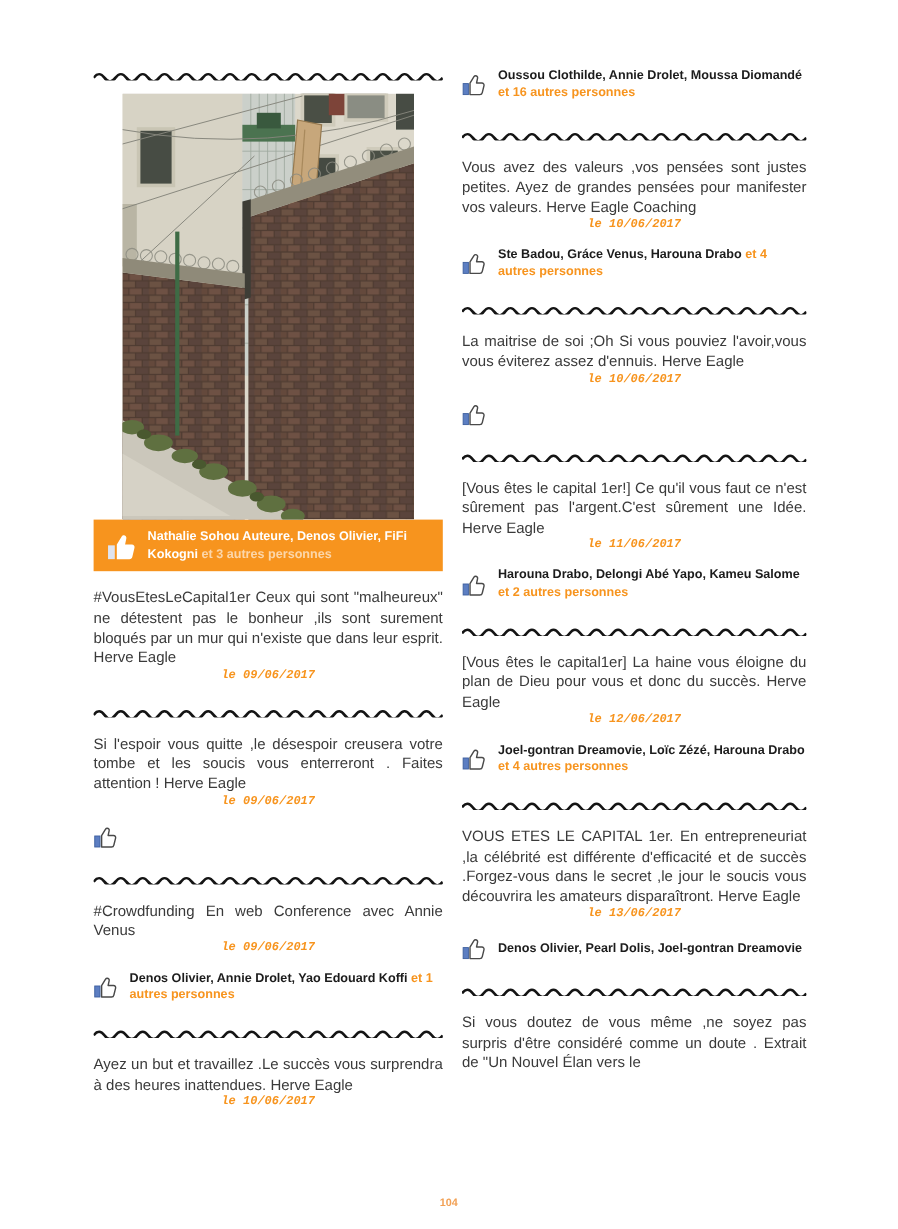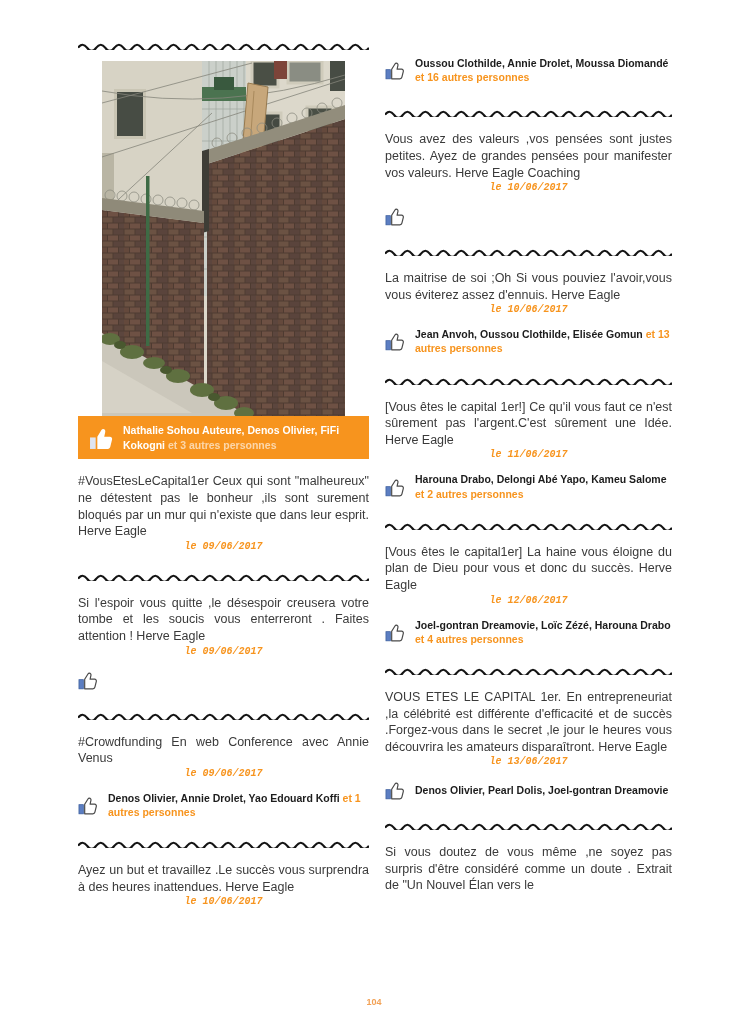--- a/index.html
+++ b/index.html
@@ -1,21 +1,21 @@
 <!DOCTYPE html>
 <html style="--accent_orange: #F7941E; --caption_bg: #F7941E; --body_text: #3A3A3A; --name_text: #1C1C1C; --wave_color: #141414; --page_number_color: #F2A155; --like_cuff_blue: #5C7EC2; --like_outline: #4A4A4A;"><head>
 <meta charset="utf-8">
 <style>
   html,body{margin:0;padding:0;background:#ffffff;}
   .page{
     position:relative;width:748px;height:1024px;background:#ffffff;
     font-family:"Liberation Sans",sans-serif;overflow:hidden;
   }
   .col{position:absolute;}
-  .col-left{left:78px;top:37px;width:291px;}
+  .col-left{left:78px;top:54px;width:291px;}
   .col-right{left:385px;top:56px;width:287px;}
 
   .wave{display:block;width:100%;height:7px;color:var(--wave_color);margin:22px 0 0;}
   .wave.first{margin-top:6px;}
 
   .photo-frame{width:243px;height:355px;margin:11px auto 0;display:block;}
 
   .caption{
     background:var(--caption_bg);color:#fff;display:flex;gap:9px;
     padding:7px 10px;align-items:center;box-sizing:border-box;width:100%;
@@ -234,36 +234,36 @@
     <svg class="wave" viewBox="0 0 288 8" preserveAspectRatio="none" style="margin-top:26px">
         <path d="M0 5.5 q4.5 -7 9 0 t9 0 t9 0 t9 0 t9 0 t9 0 t9 0 t9 0 t9 0 t9 0 t9 0 t9 0 t9 0 t9 0 t9 0 t9 0 t9 0 t9 0 t9 0 t9 0 t9 0 t9 0 t9 0 t9 0 t9 0 t9 0 t9 0 t9 0 t9 0 t9 0 t9 0 t9 0" fill="none" stroke="currentColor" stroke-width="2.3"></path>
       </svg>
 
     <p class="post-text">Vous avez des valeurs ,vos pensées sont justes petites. Ayez de grandes pensées pour manifester vos valeurs. Herve Eagle Coaching</p>
     <div class="post-date">le 10/06/2017</div>
     <div class="like-row">
       <svg class="like-icon" width="21" height="20" viewBox="0 0 22 20">
           <use href="#thumb-outline"></use>
         </svg>
+      <div class="like-text">
+        <span>Ste Badou, Gráce Venus, Harouna Drabo</span>
+        <span class="more">et 4 autres personnes</span>
+      </div>
     </div>
 
     <svg class="wave" viewBox="0 0 288 8" preserveAspectRatio="none">
         <path d="M0 5.5 q4.5 -7 9 0 t9 0 t9 0 t9 0 t9 0 t9 0 t9 0 t9 0 t9 0 t9 0 t9 0 t9 0 t9 0 t9 0 t9 0 t9 0 t9 0 t9 0 t9 0 t9 0 t9 0 t9 0 t9 0 t9 0 t9 0 t9 0 t9 0 t9 0 t9 0 t9 0 t9 0 t9 0" fill="none" stroke="currentColor" stroke-width="2.3"></path>
       </svg>
 
     <p class="post-text">La maitrise de soi ;Oh Si vous pouviez l'avoir,vous vous éviterez assez d'ennuis. Herve Eagle</p>
     <div class="post-date">le 10/06/2017</div>
     <div class="like-row">
       <svg class="like-icon" width="21" height="20" viewBox="0 0 22 20">
           <use href="#thumb-outline"></use>
         </svg>
-      <div class="like-text">
-        <span>Jean Anvoh, Oussou Clothilde, Elisée Gomun</span>
-        <span class="more">et 13 autres personnes</span>
-      </div>
     </div>
 
     <svg class="wave" viewBox="0 0 288 8" preserveAspectRatio="none">
         <path d="M0 5.5 q4.5 -7 9 0 t9 0 t9 0 t9 0 t9 0 t9 0 t9 0 t9 0 t9 0 t9 0 t9 0 t9 0 t9 0 t9 0 t9 0 t9 0 t9 0 t9 0 t9 0 t9 0 t9 0 t9 0 t9 0 t9 0 t9 0 t9 0 t9 0 t9 0 t9 0 t9 0 t9 0 t9 0" fill="none" stroke="currentColor" stroke-width="2.3"></path>
       </svg>
 
     <p class="post-text">[Vous êtes le capital 1er!] Ce qu'il vous faut ce n'est sûrement pas l'argent.C'est sûrement une Idée. Herve Eagle</p>
     <div class="post-date">le 11/06/2017</div>
     <div class="like-row">
       <svg class="like-icon" width="21" height="20" viewBox="0 0 22 20">
@@ -288,21 +288,21 @@
       <div class="like-text">
         <span>Joel-gontran Dreamovie, Loïc Zézé, Harouna Drabo</span>
         <span class="more">et 4 autres personnes</span>
       </div>
     </div>
 
     <svg class="wave" viewBox="0 0 288 8" preserveAspectRatio="none">
         <path d="M0 5.5 q4.5 -7 9 0 t9 0 t9 0 t9 0 t9 0 t9 0 t9 0 t9 0 t9 0 t9 0 t9 0 t9 0 t9 0 t9 0 t9 0 t9 0 t9 0 t9 0 t9 0 t9 0 t9 0 t9 0 t9 0 t9 0 t9 0 t9 0 t9 0 t9 0 t9 0 t9 0 t9 0 t9 0" fill="none" stroke="currentColor" stroke-width="2.3"></path>
       </svg>
 
-    <p class="post-text">VOUS ETES LE CAPITAL 1er. En entrepreneuriat ,la célébrité est différente d'efficacité et de succès .Forgez-vous dans le secret ,le jour le heures vous découvrira les amateurs disparaîtront. Herve Eagle</p>
+    <p class="post-text">VOUS ETES LE CAPITAL 1er. En entrepreneuriat ,la célébrité est différente d'efficacité et de succès .Forgez-vous dans le secret ,le jour le soucis vous découvrira les amateurs disparaîtront. Herve Eagle</p>
     <div class="post-date">le 13/06/2017</div>
     <div class="like-row">
       <svg class="like-icon" width="21" height="20" viewBox="0 0 22 20">
           <use href="#thumb-outline"></use>
         </svg>
       <div class="like-text">
         <span>Denos Olivier, Pearl Dolis, Joel-gontran Dreamovie</span>
         <span class="more"></span>
       </div>
     </div>

